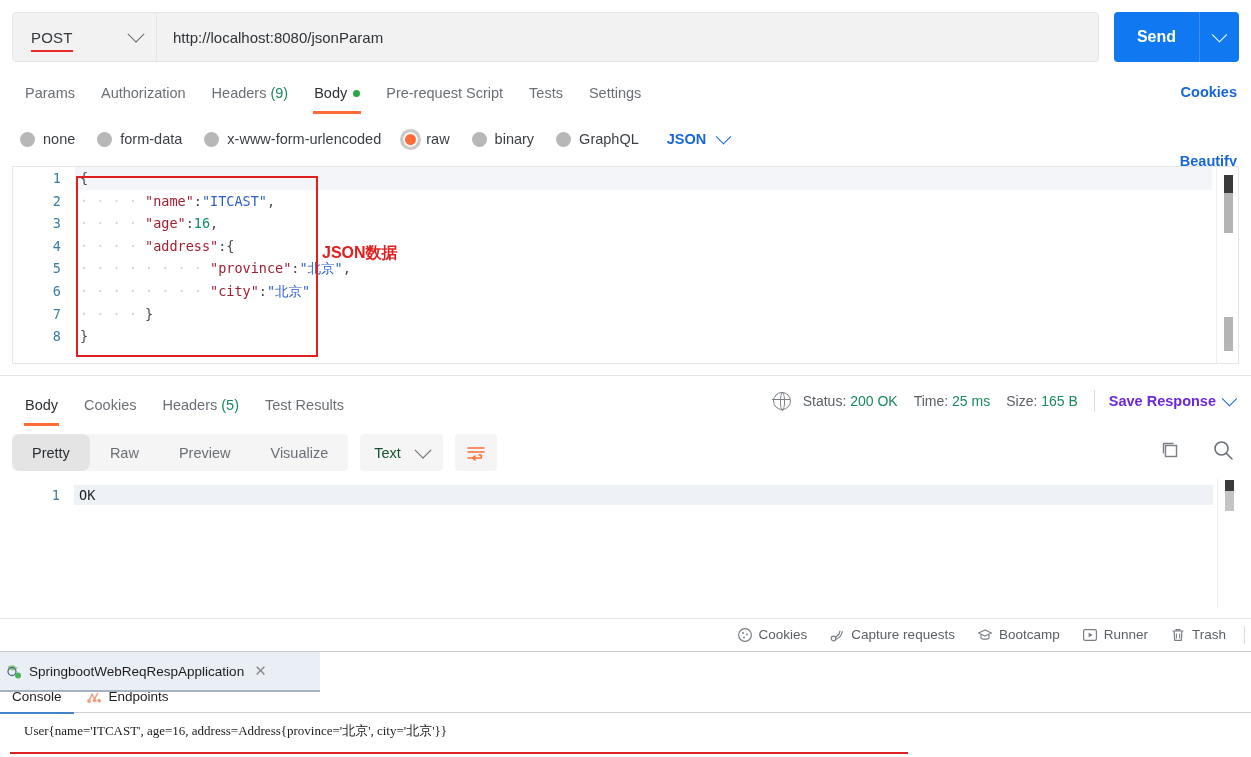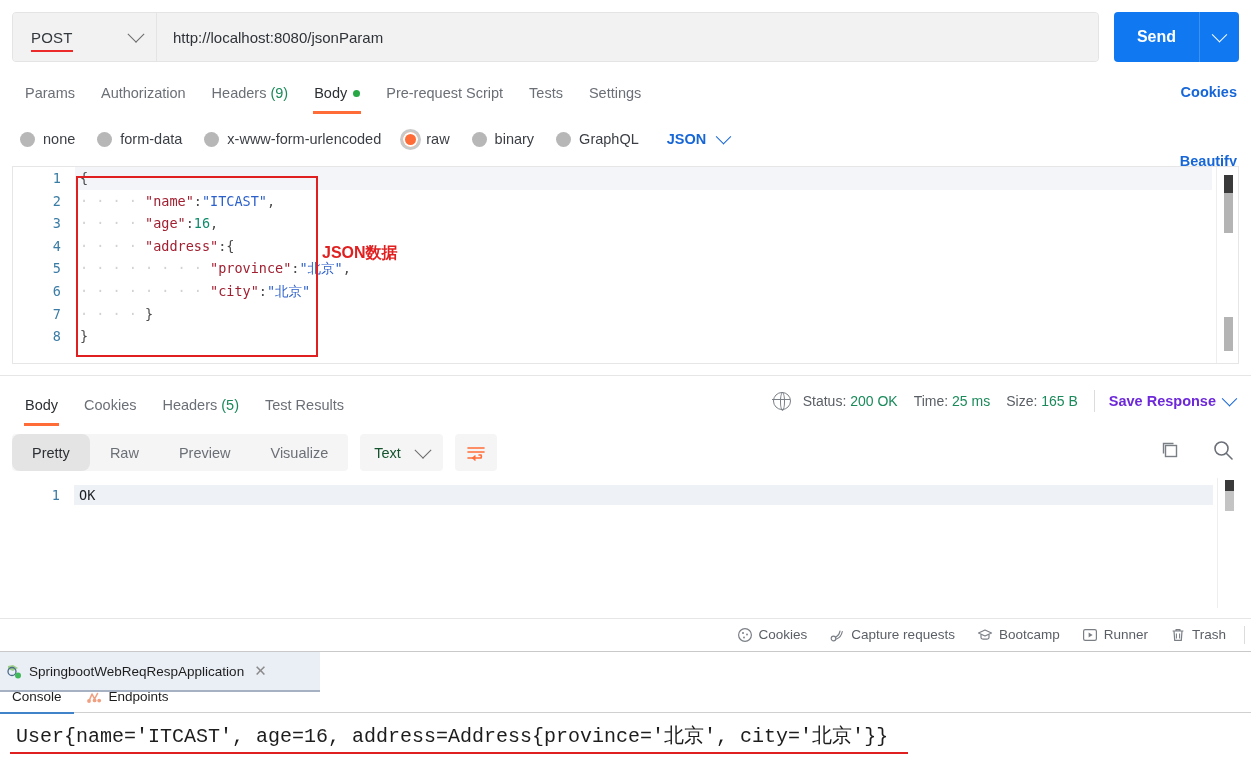--- a/index.html
+++ b/index.html
@@ -266,22 +266,22 @@
   .ide-tab {
     height: 32px; display: flex; align-items: center; padding: 16px 12px;
     font-size: 13.5px; color: #1d1d1d; position: relative; cursor: pointer;
   }
   .ide-tab.active::after {
     content: ""; position: absolute; left: 0; right: 0; bottom: -1px; height: 2px;
     background: #4083c9;
   }
   .ep-icon { width: 17px; height: 14px; margin-right: 6px; }
   .console-out {
-    position: absolute; left: 16px; top: 70px; font-family: Liberation Mono, monospace;
-    font-size: 20px; color: #1d1d1d; white-space: pre;
+    position: absolute; left: 24px; top: 70px; font-family: Liberation Serif, serif;
+    font-size: 13px; color: #1d1d1d; white-space: pre;
   }
   .console-underline {
     position: absolute; left: 10px; top: 752px; width: 898px; height: 2px;
     background: #e02020;
   }
 </style>
 </head>
 <body>
 
 <div class="app">

